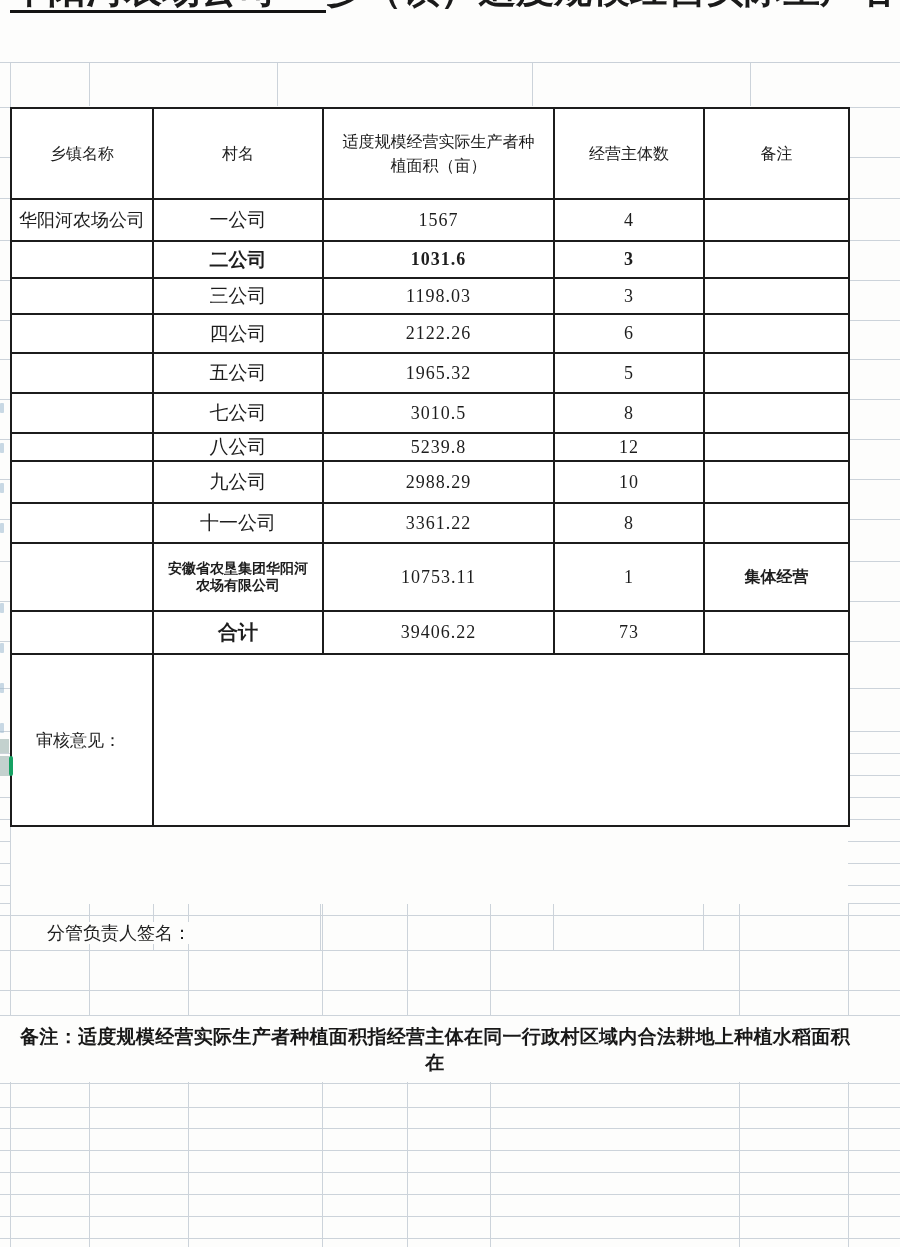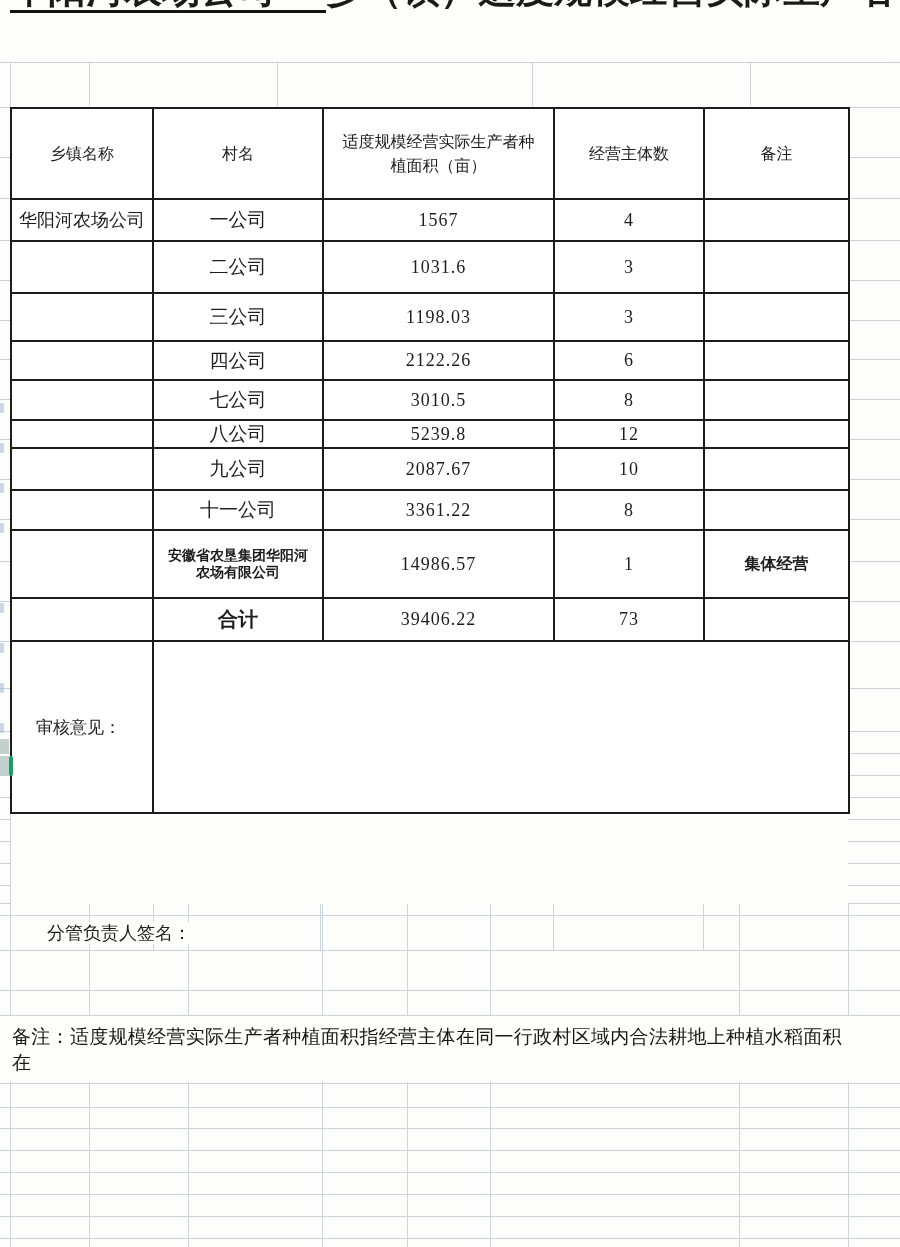--- a/index.html
+++ b/index.html
@@ -52,22 +52,23 @@
     position:absolute;left:44px;top:922px;z-index:2;
     font-size:18px;line-height:22px;background:#fdfdfc;padding:0 3px;
     white-space:nowrap;
   }
   #note-box{
     position:absolute;left:10px;top:1016px;width:852px;height:66px;
     background:#fdfdfc;z-index:2;
   }
   #note-text{
     position:absolute;left:2px;top:8px;width:846px;
-    font-size:19px;font-weight:400;line-height:26px;letter-spacing:.3px;
+    font-size:19px;font-weight:700;line-height:26px;letter-spacing:.3px;
     color:#181818;
+    text-align:center;
   }
 </style>
 </head>
 <body>
 
 <div id="grid">
     <div class="gl" style="left: 0px; top: 62px; width: 900px; height: 1px;"></div>
     <div class="gl" style="left: 0px; top: 915px; width: 900px; height: 1px;"></div>
     <div class="gl" style="left: 0px; top: 950px; width: 900px; height: 1px;"></div>
     <div class="gl" style="left: 0px; top: 990px; width: 900px; height: 1px;"></div>
@@ -182,73 +183,80 @@
       </tr>
   </thead>
   <tbody id="rows">
     <tr class="normal" style="height: 42px;">
         <td class="township">华阳河农场公司</td>
         <td class="village">一公司</td>
         <td class="num">1567</td>
         <td class="num">4</td>
         <td class="remark"></td>
       </tr>
-      <tr class="normal" style="height: 52px;">
+      <tr class="normal" style="height: 37px; font-weight: bold;">
         <td class="township"></td>
         <td class="village">二公司</td>
         <td class="num">1031.6</td>
         <td class="num">3</td>
         <td class="remark"></td>
       </tr>
-      <tr class="normal" style="height: 48px;">
+      <tr class="normal" style="height: 36px;">
         <td class="township"></td>
         <td class="village">三公司</td>
         <td class="num">1198.03</td>
         <td class="num">3</td>
         <td class="remark"></td>
       </tr>
       <tr class="normal" style="height: 39px;">
         <td class="township"></td>
         <td class="village">四公司</td>
         <td class="num">2122.26</td>
         <td class="num">6</td>
         <td class="remark"></td>
       </tr>
       <tr class="normal" style="height: 40px;">
         <td class="township"></td>
+        <td class="village">五公司</td>
+        <td class="num">1965.32</td>
+        <td class="num">5</td>
+        <td class="remark"></td>
+      </tr>
+      <tr class="normal" style="height: 40px;">
+        <td class="township"></td>
         <td class="village">七公司</td>
         <td class="num">3010.5</td>
         <td class="num">8</td>
         <td class="remark"></td>
       </tr>
       <tr class="normal" style="height: 25px;">
         <td class="township"></td>
         <td class="village">八公司</td>
         <td class="num">5239.8</td>
         <td class="num">12</td>
         <td class="remark"></td>
       </tr>
       <tr class="normal" style="height: 42px;">
         <td class="township"></td>
         <td class="village">九公司</td>
-        <td class="num">2087.67</td>
+        <td class="num">2988.29</td>
         <td class="num">10</td>
         <td class="remark"></td>
       </tr>
       <tr class="normal" style="height: 40px;">
         <td class="township"></td>
         <td class="village">十一公司</td>
         <td class="num">3361.22</td>
         <td class="num">8</td>
         <td class="remark"></td>
       </tr>
       <tr class="org" style="height: 47px;">
         <td class="township"></td>
         <td class="village">安徽省农垦集团华阳河农场有限公司</td>
-        <td class="num">14986.57</td>
+        <td class="num">10753.11</td>
         <td class="num">1</td>
         <td class="remark">集体经营</td>
       </tr>
       <tr class="total" style="height: 43px;">
         <td class="township"></td>
         <td class="village">合计</td>
         <td class="num">39406.22</td>
         <td class="num">73</td>
         <td class="remark"></td>
       </tr>

